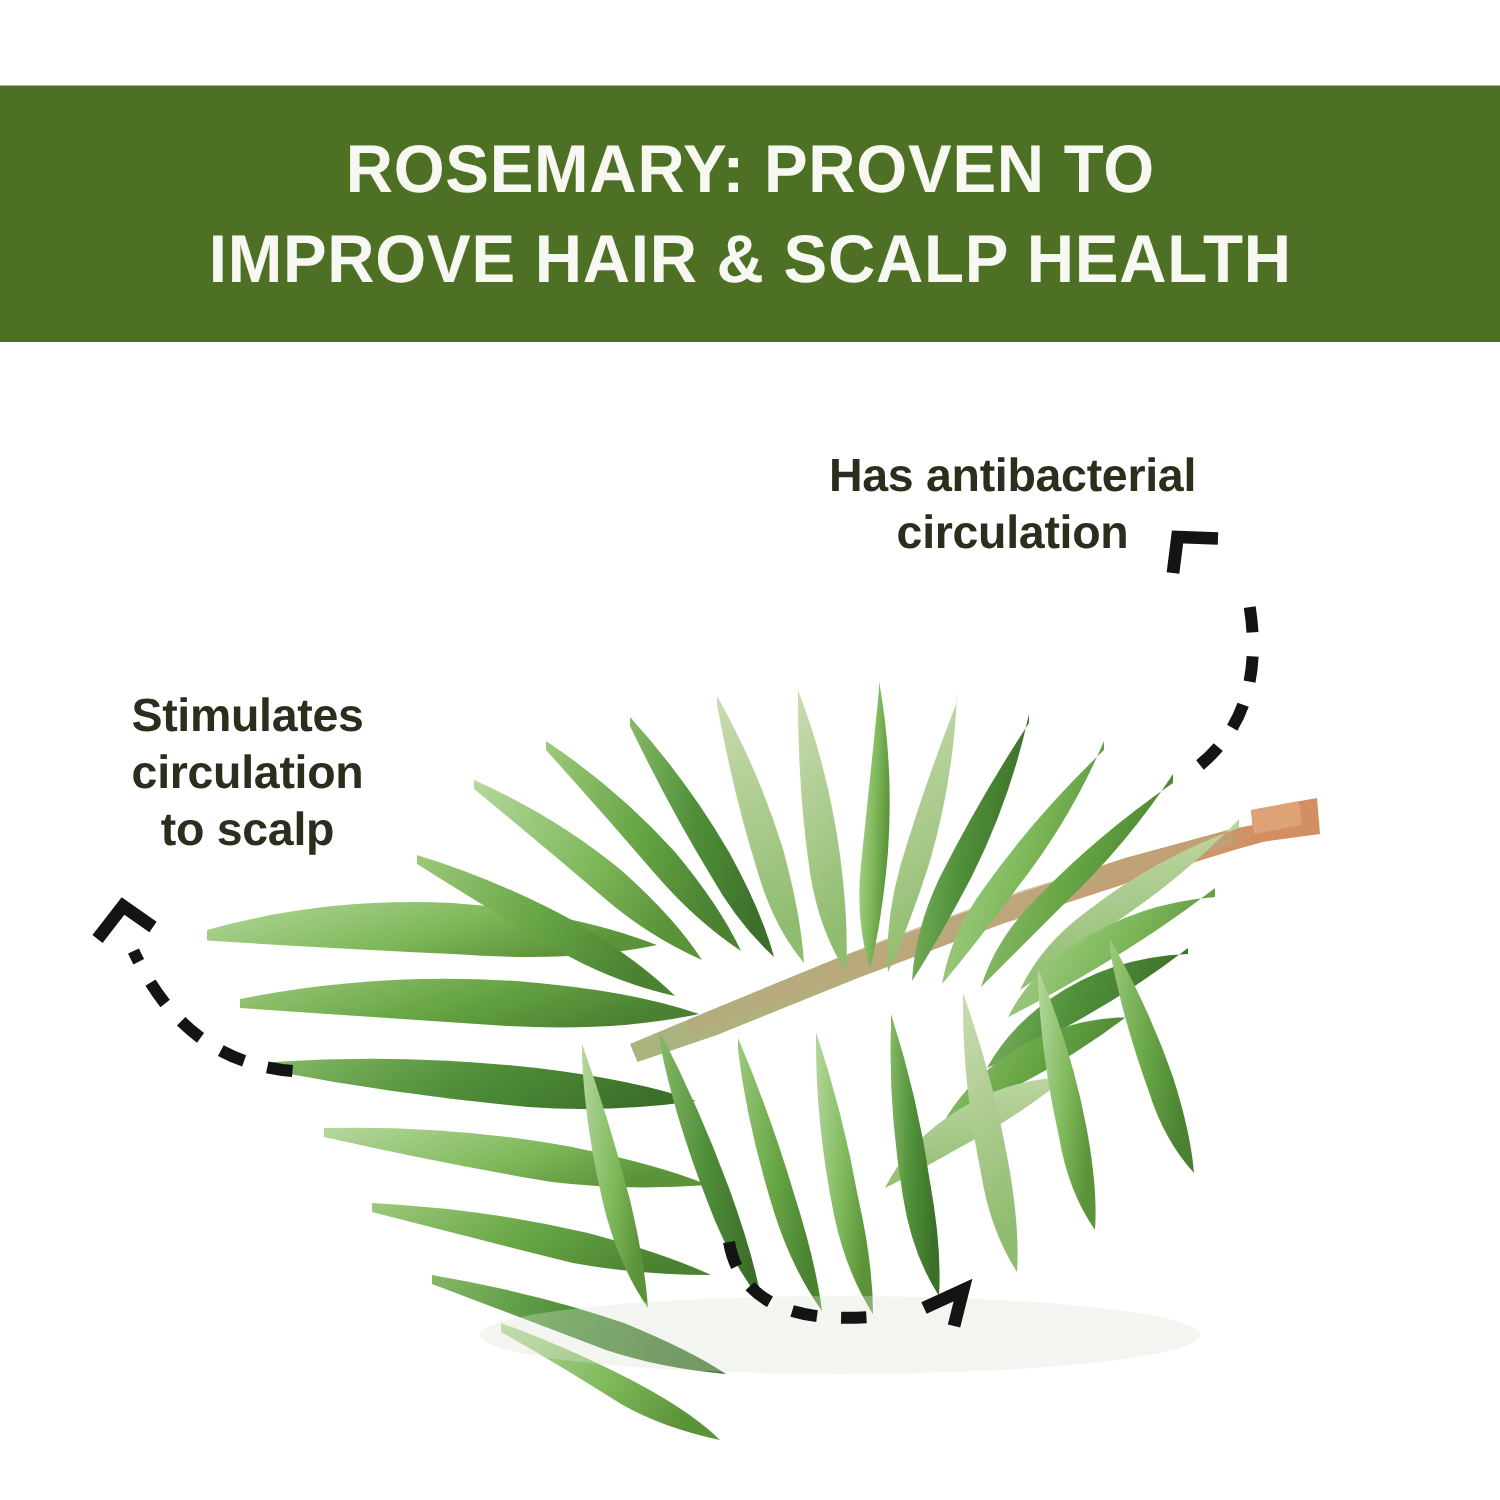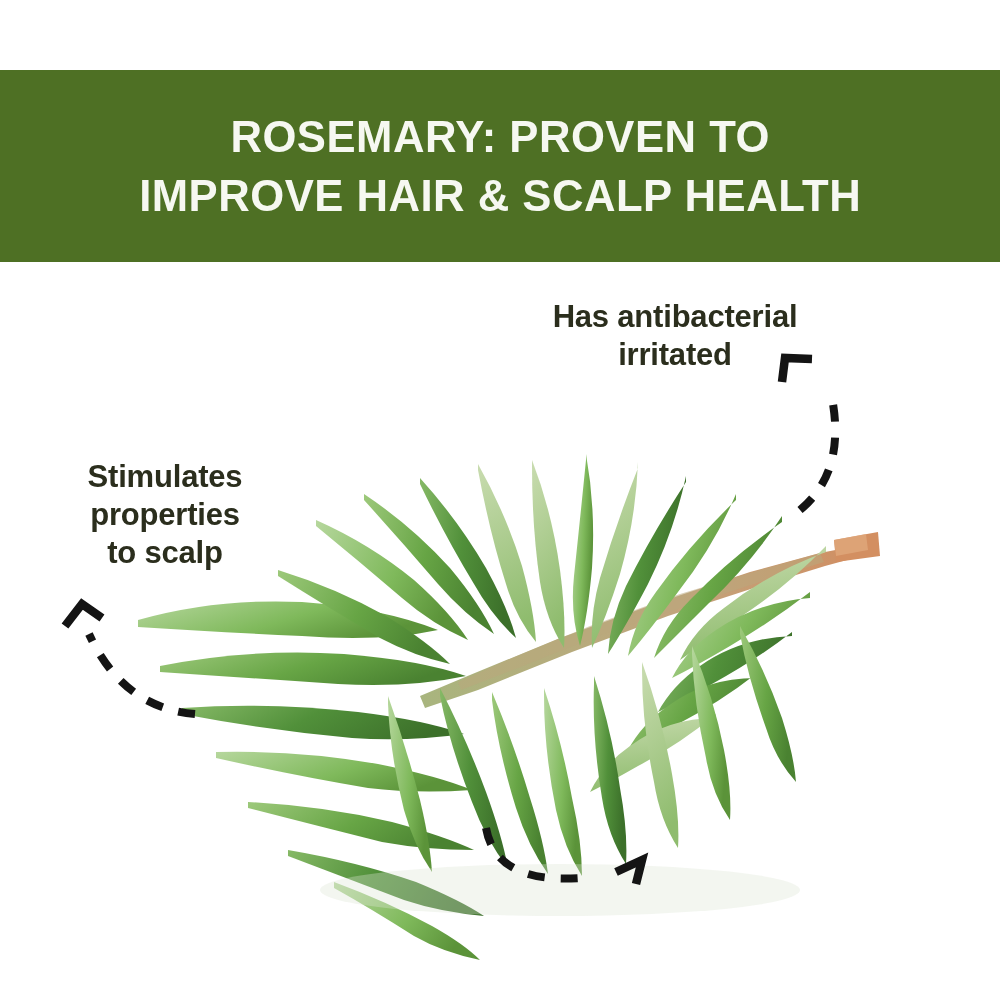--- a/index.html
+++ b/index.html
@@ -15,23 +15,23 @@
     width: 1000px;
     height: 1000px;
     background: #ffffff;
     overflow: hidden;
   }
 
   
   #banner {
     position: absolute;
     left: 0;
-    top: 70px;
+    top: 57px;
     width: 1000px;
-    height: 192px;
+    height: 171px;
     background: #4E7024;
     display: flex;
     align-items: center;
     justify-content: center;
   }
   #banner-title {
     color: #F6F8F1;
     font-family: "Liberation Sans", sans-serif;
     font-weight: bold;
     font-size: 45px;
@@ -200,29 +200,29 @@
       <g>
         <path d="M714 120 L758 112 L760 136 L716 142 Z" fill="#D38F61"></path>
         <path d="M714 120 L746 114 L748 130 L716 136 Z" fill="#E0A77C" opacity="0.8"></path>
       </g>
 
       <ellipse cx="440" cy="470" rx="240" ry="26" fill="#DCE4D4" opacity="0.35"></ellipse>
     </svg>
   </div>
 
   <div class="annotation" id="label-antibacterial">Has antibacterial
-irritated</div>
+circulation</div>
 
   <svg class="arrow-svg" id="arrow-antibacterial" width="120" height="200" viewBox="0 0 120 200">
     <path class="arrow-dash" d="M40 170 Q86 132 72 58"></path>
     <path class="arrow-head" d="M22 42 L25 18 L52 19"></path>
   </svg>
 
   <div class="annotation" id="label-circulation">Stimulates
-properties
+circulation
 to scalp</div>
 
   <svg class="arrow-svg" id="arrow-circulation" width="150" height="140" viewBox="0 0 150 140">
     <path class="arrow-dash" d="M140 124 Q68 118 34 44"></path>
     <path class="arrow-head" d="M10 36 L27 14 L47 28"></path>
   </svg>
 
 
   <svg class="arrow-svg" id="arrow-soothe" width="200" height="90" viewBox="0 0 200 90">
     <path class="arrow-dash" d="M16 18 Q26 74 110 68"></path>

